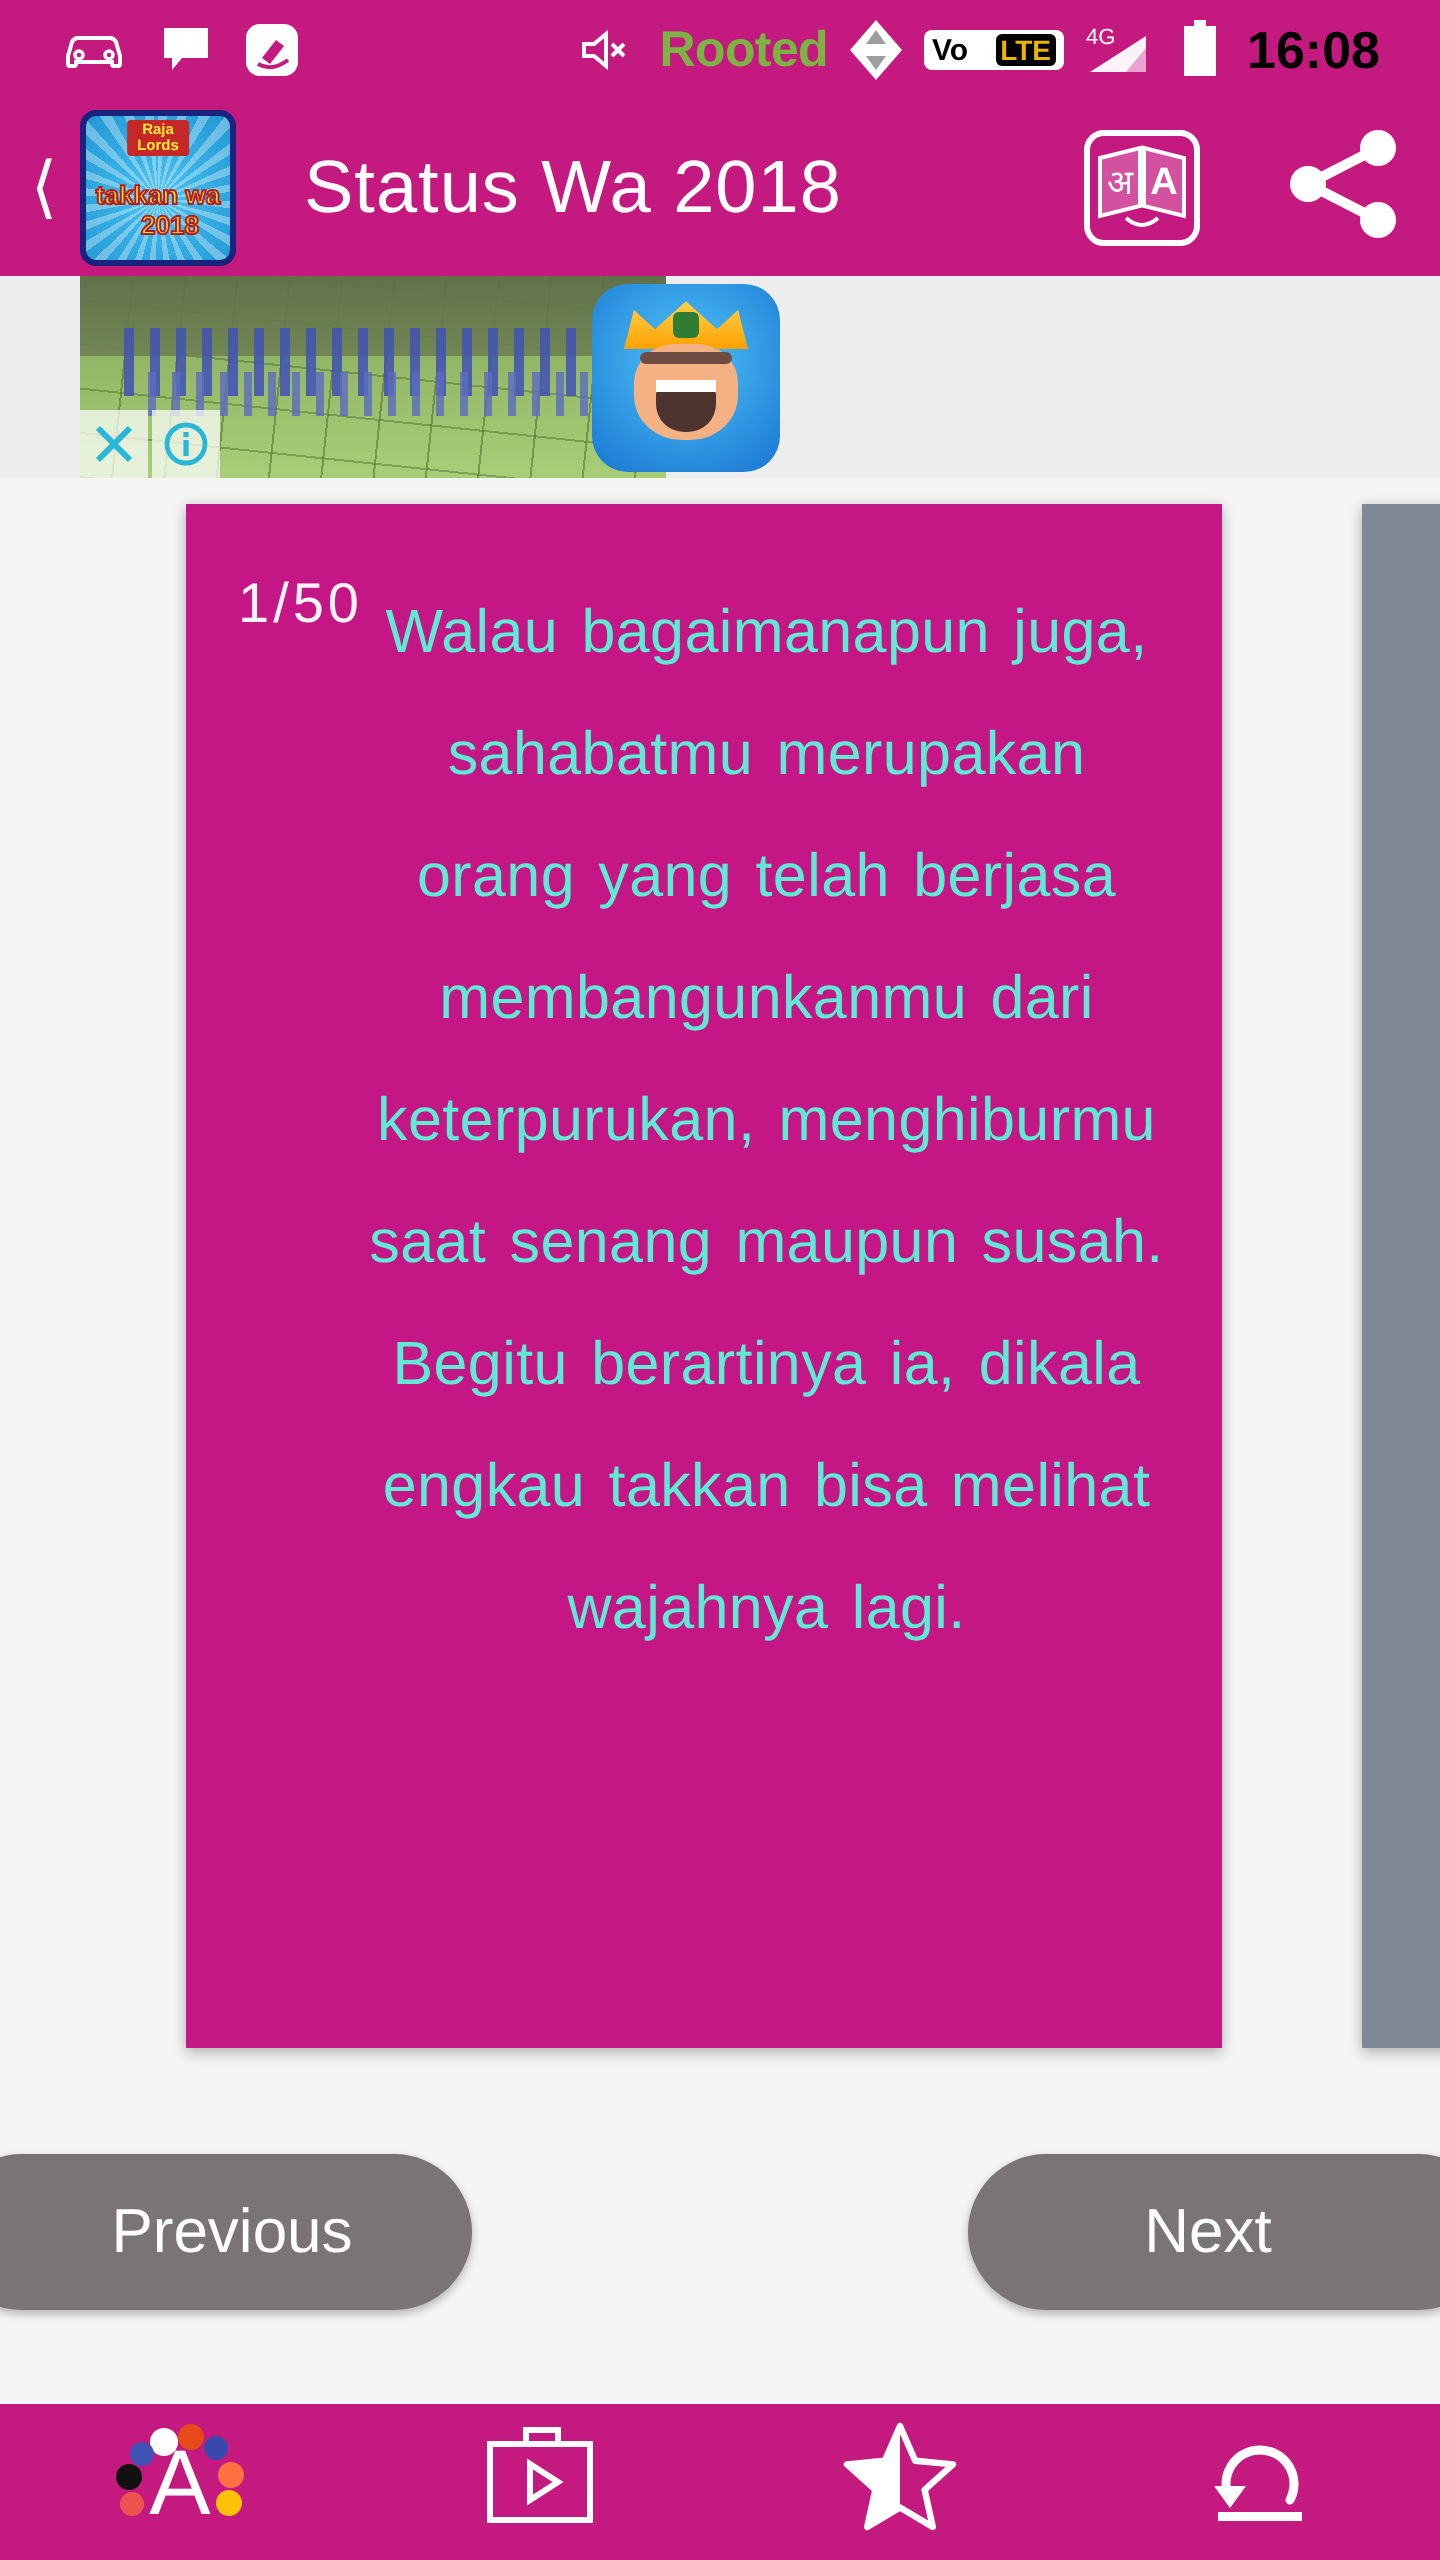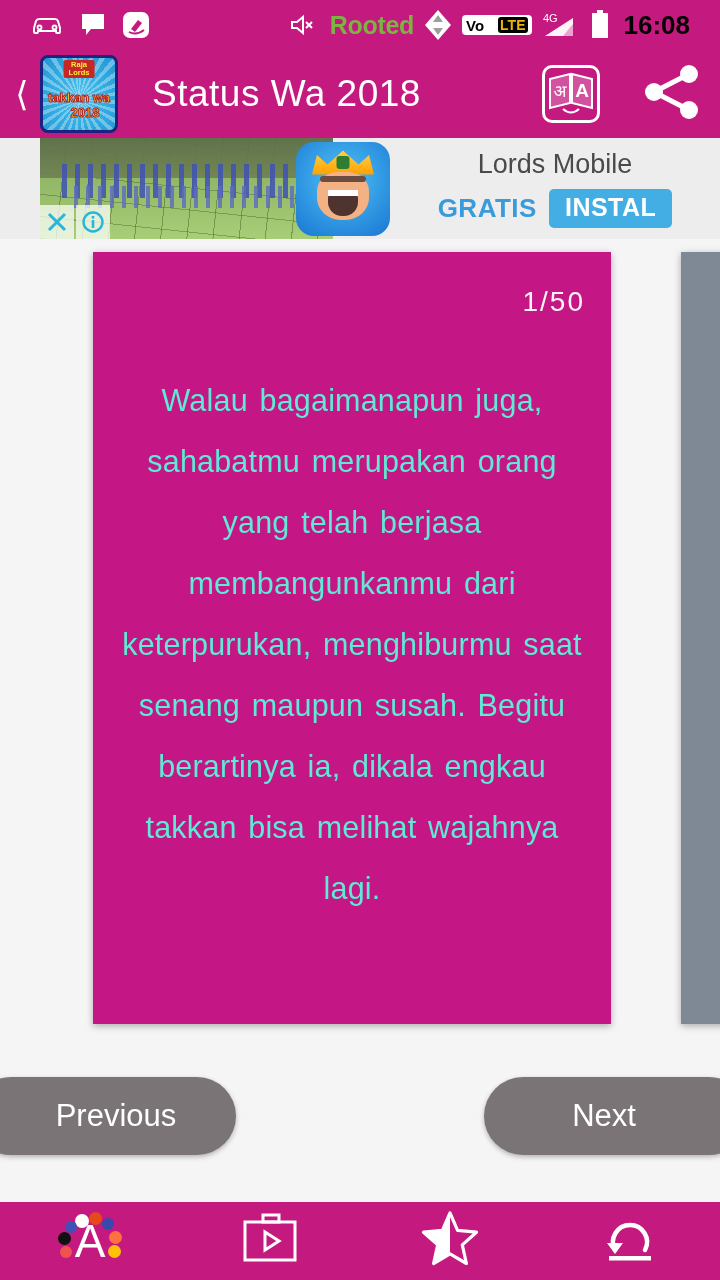--- a/index.html
+++ b/index.html
@@ -162,21 +162,21 @@
     height:831px;
     background:#F5F5F5;
     overflow:hidden;
   }
   .quote-card {
     position:absolute; top:13px; left:93px;
     width:518px; height:772px;
     background:#C41685;
     box-shadow:0 2px 7px rgba(0,0,0,.30);
     padding:34px 26px;
-    display:flex; flex-direction:column;
+    display:flex; flex-direction:row;
   }
   .counter {
     color:#fff; font-size:28px; text-align:right;
     letter-spacing:2px; margin-bottom:52px; opacity:.95;
   }
   .quote-text {
     color:#5eead4; font-size:30.5px; line-height:61px;
     text-align:center; letter-spacing:.2px; word-spacing:3px;
   }
   .next-card {
@@ -350,27 +350,20 @@
       <div class="cell">
         <svg width="24" height="24" viewBox="0 0 24 24">
           <circle cx="12" cy="12" r="9.5" fill="none" stroke="#29B6D8" stroke-width="2.4"></circle>
           <rect x="10.7" y="10" width="2.6" height="8" fill="#29B6D8"></rect>
           <rect x="10.7" y="6" width="2.6" height="2.6" fill="#29B6D8"></rect>
         </svg>
       </div>
     </div>
   </div>
 
-  <div class="ad-right">
-    <div class="ad-title">Lords Mobile</div>
-    <div class="ad-cta">
-      <span class="ad-gratis">GRATIS</span>
-      <span class="ad-install">INSTAL</span>
-    </div>
-  </div>
 </div>
 
 <div class="stage">
   <div class="quote-card">
     <div class="counter">1/50</div>
     <div class="quote-text">Walau bagaimanapun juga, sahabatmu merupakan orang yang telah berjasa membangunkanmu dari keterpurukan, menghiburmu saat senang maupun susah. Begitu berartinya ia, dikala engkau takkan bisa melihat wajahnya lagi.</div>
   </div>
 
   <div class="next-card">
     <div class="nc-counter">2/50</div>

